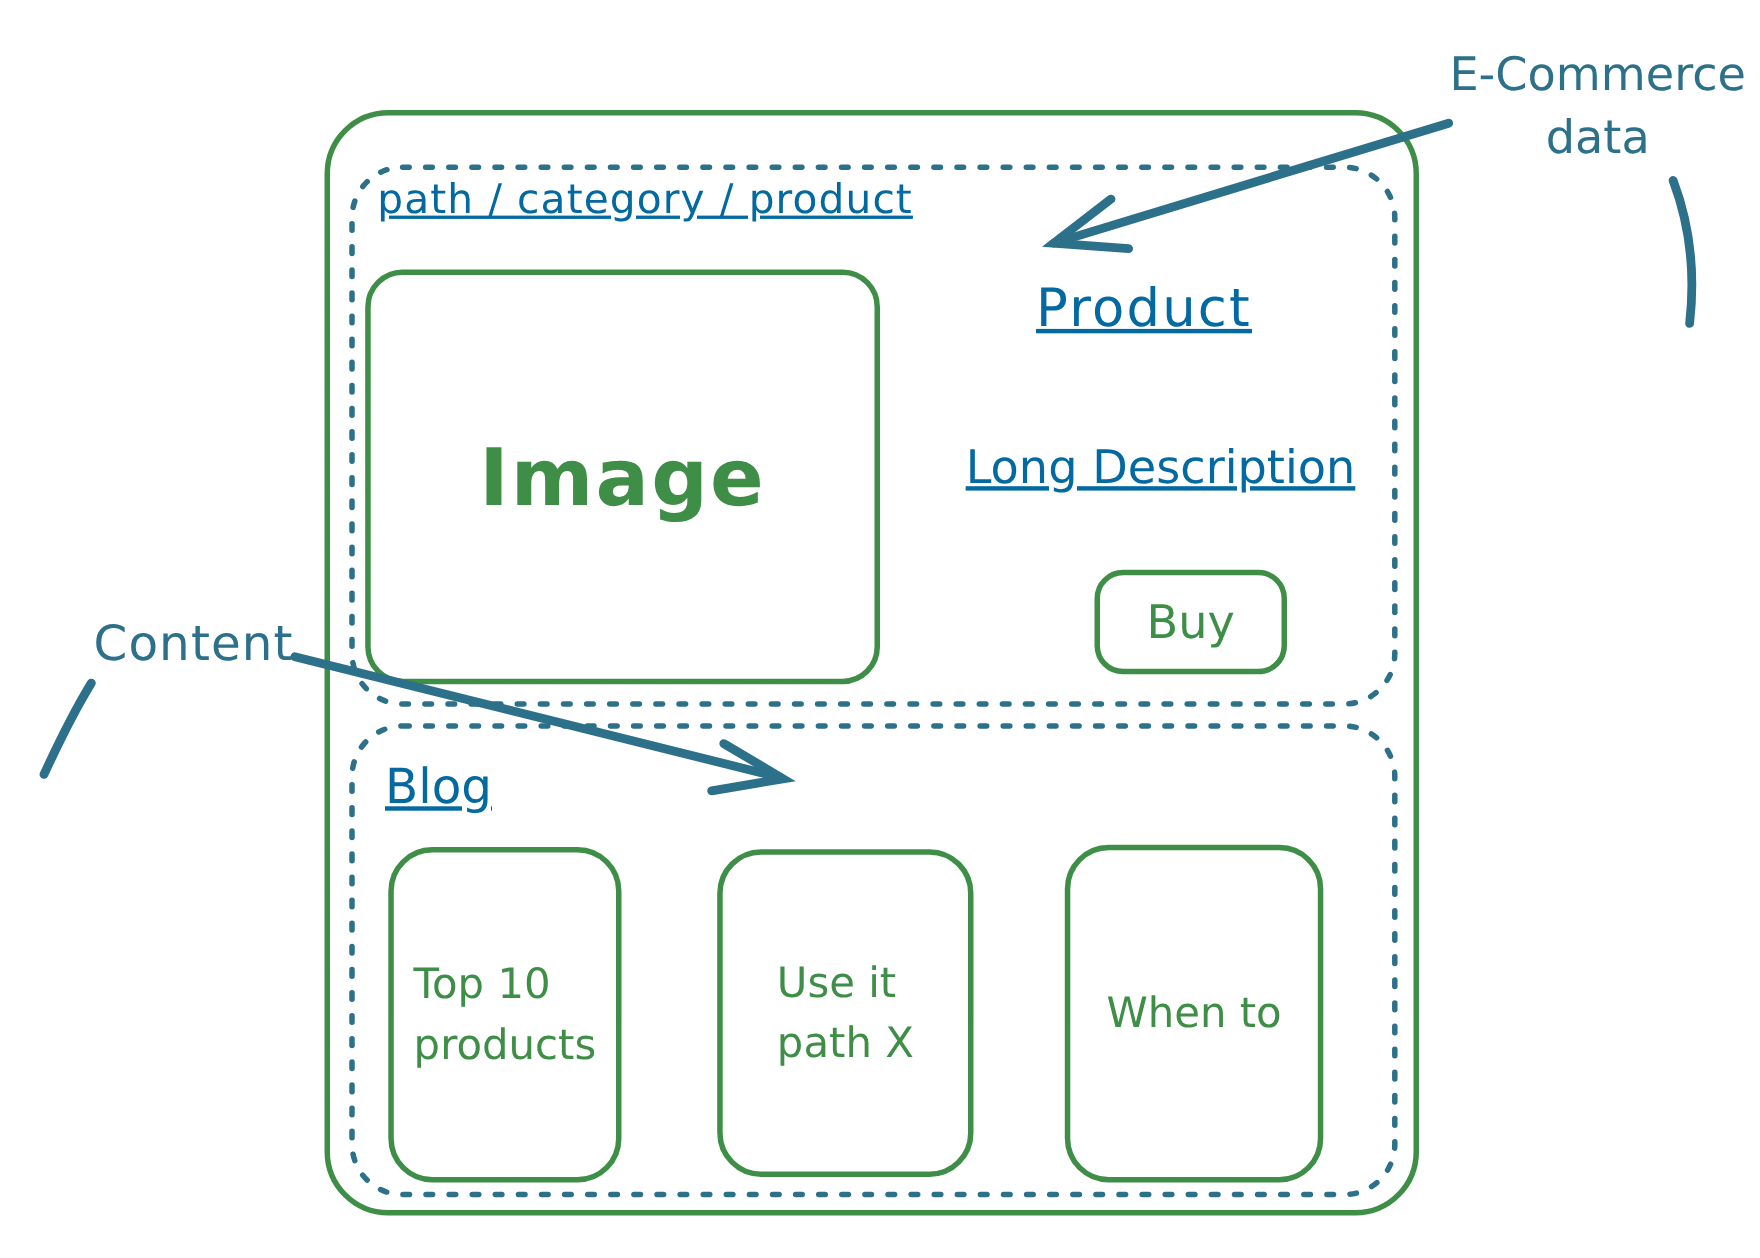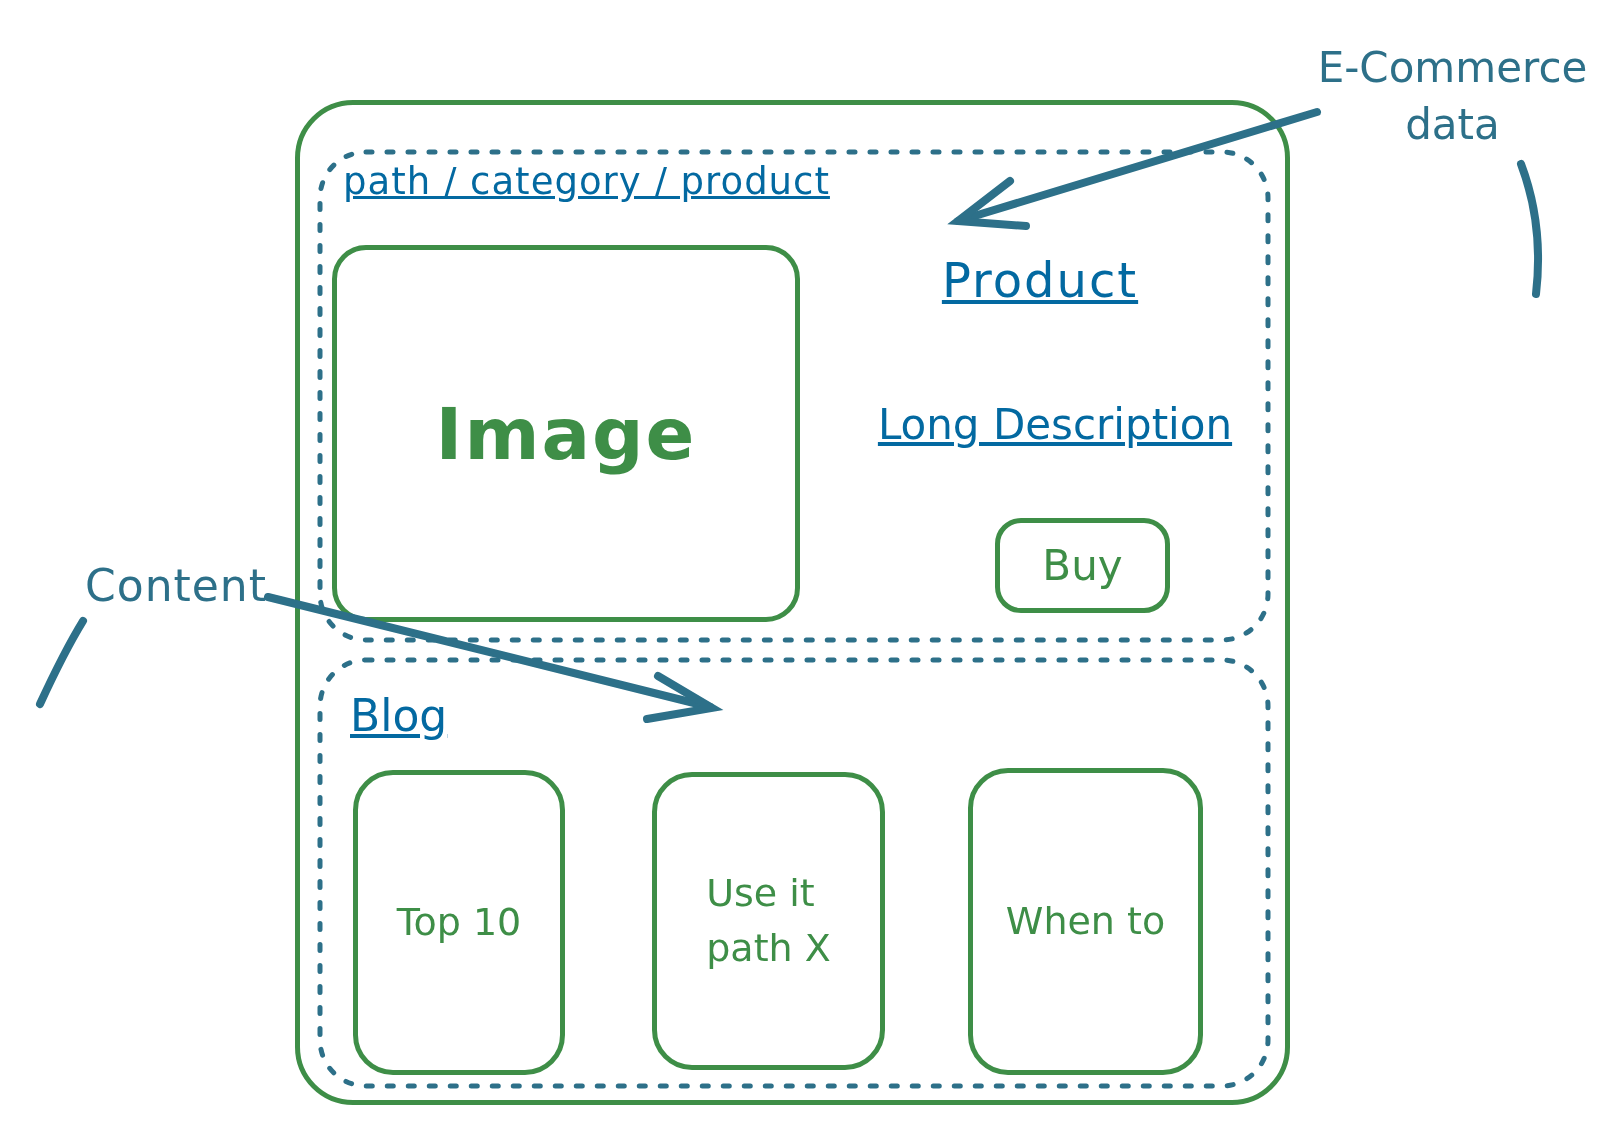--- a/index.html
+++ b/index.html
@@ -70,20 +70,21 @@
     <span class="image-label">Image</span>
   </div>
 
   <div class="gbox buy-button">
     <span class="buy-label">Buy</span>
   </div>
 
   <div class="gbox card card-1">
     <span>
       <span style="display:block">Top 10</span>
+      <span style="display:block">products</span>
     </span>
   </div>
 
   <div class="gbox card card-2">
     <span>
       <span style="display:block">Use it</span>
       <span style="display:block">path X</span>
     </span>
   </div>
 

